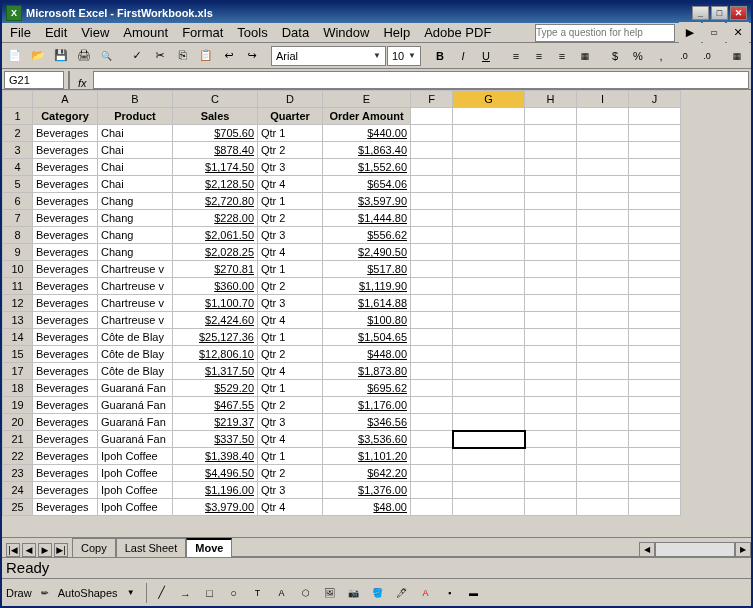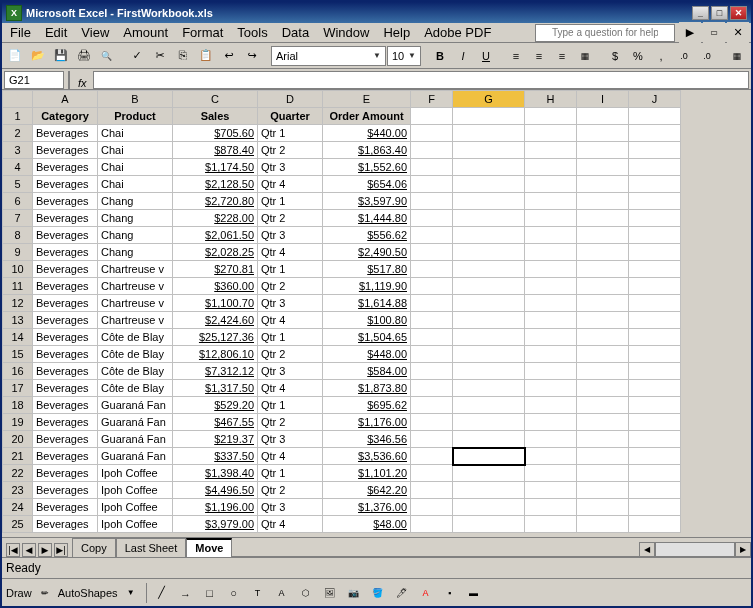--- a/index.html
+++ b/index.html
@@ -39,21 +39,21 @@
     .menu-item {
       padding: 2px 6px;
       font-size: 13px;
       cursor: pointer;
       white-space: nowrap;
     }
     .menu-bar-right { margin-left: auto; display: flex; align-items: center; gap: 4px; }
     .question-box {
       background: white;
       border: 1px solid #808080;
-      padding: 1px 16px;
+      padding: 1px 0;
       font-size: 10px;
       width: 140px;
       color: #666;
       height: 18px;
     }
 
     
     .toolbar1 {
       background: #d4d0c8;
       height: 26px;
@@ -223,21 +223,21 @@
     .scroll-btn { width: 16px; height: 15px; background: #d4d0c8; border: 1px solid #808080; display: flex; align-items: center; justify-content: center; font-size: 8px; cursor: pointer; }
 
     
     .status-bar {
       background: #d4d0c8;
       height: 22px;
       display: flex;
       align-items: center;
       padding: 0 4px;
       border-top: 1px solid #808080;
-      font-size: 12px;
+      font-size: 15px;
       gap: 8px;
     }
 
     
     .bottom-toolbar {
       background: #d4d0c8;
       height: 28px;
       display: flex;
       align-items: center;
       border-top: 1px solid #808080;
@@ -584,33 +584,20 @@
               <td class="num">$12,806.10</td>
               <td class="left">Qtr 2</td>
               <td class="num">$448.00</td>
               <td></td>
               <td></td>
               <td></td>
               <td></td>
               <td></td>
             </tr>
             <tr>
-              <td class="row-header">16</td>
-              <td class="left">Beverages</td>
-              <td class="left">Côte de Blay</td>
-              <td class="num">$7,312.12</td>
-              <td class="left">Qtr 3</td>
-              <td class="num">$584.00</td>
-              <td></td>
-              <td></td>
-              <td></td>
-              <td></td>
-              <td></td>
-            </tr>
-            <tr>
               <td class="row-header">17</td>
               <td class="left">Beverages</td>
               <td class="left">Côte de Blay</td>
               <td class="num">$1,317.50</td>
               <td class="left">Qtr 4</td>
               <td class="num">$1,873.80</td>
               <td></td>
               <td></td>
               <td></td>
               <td></td>

